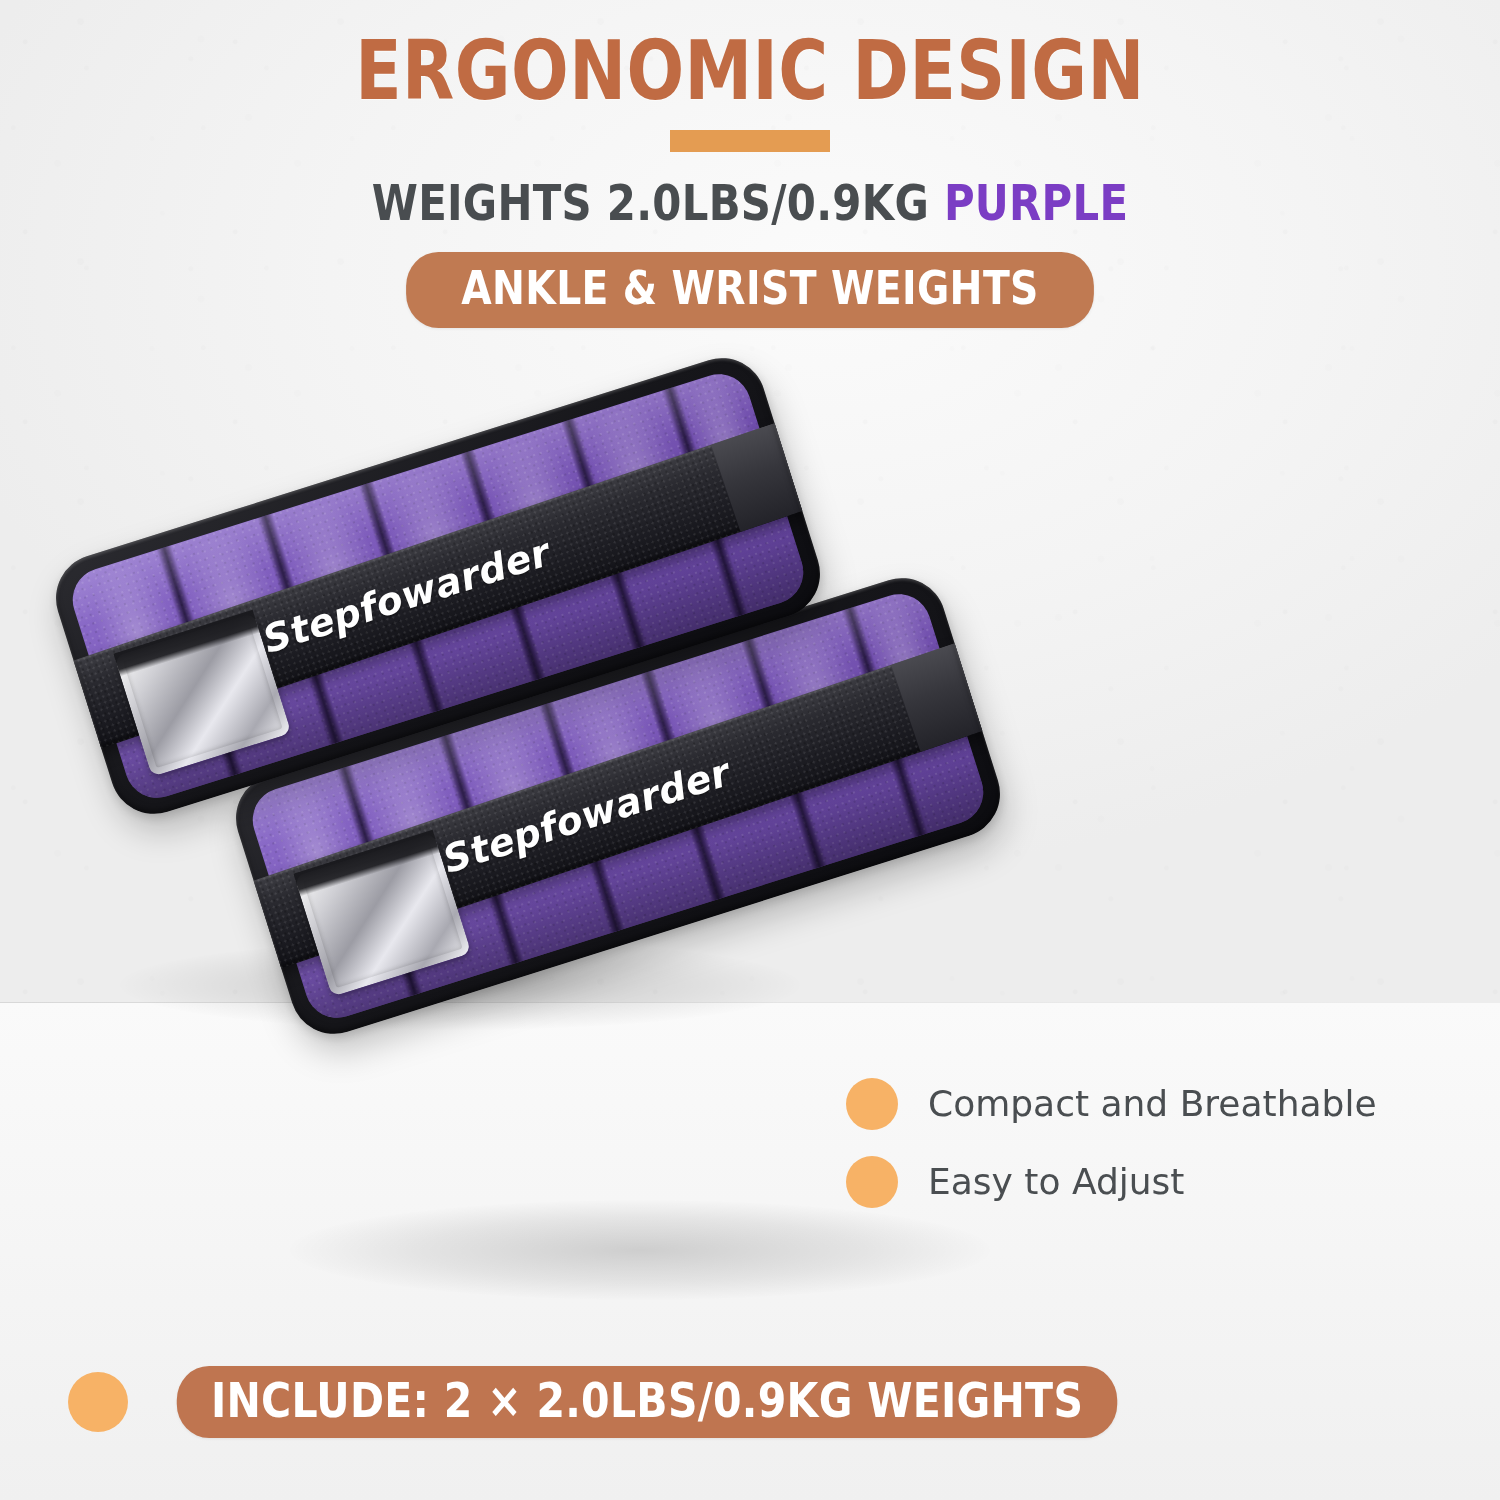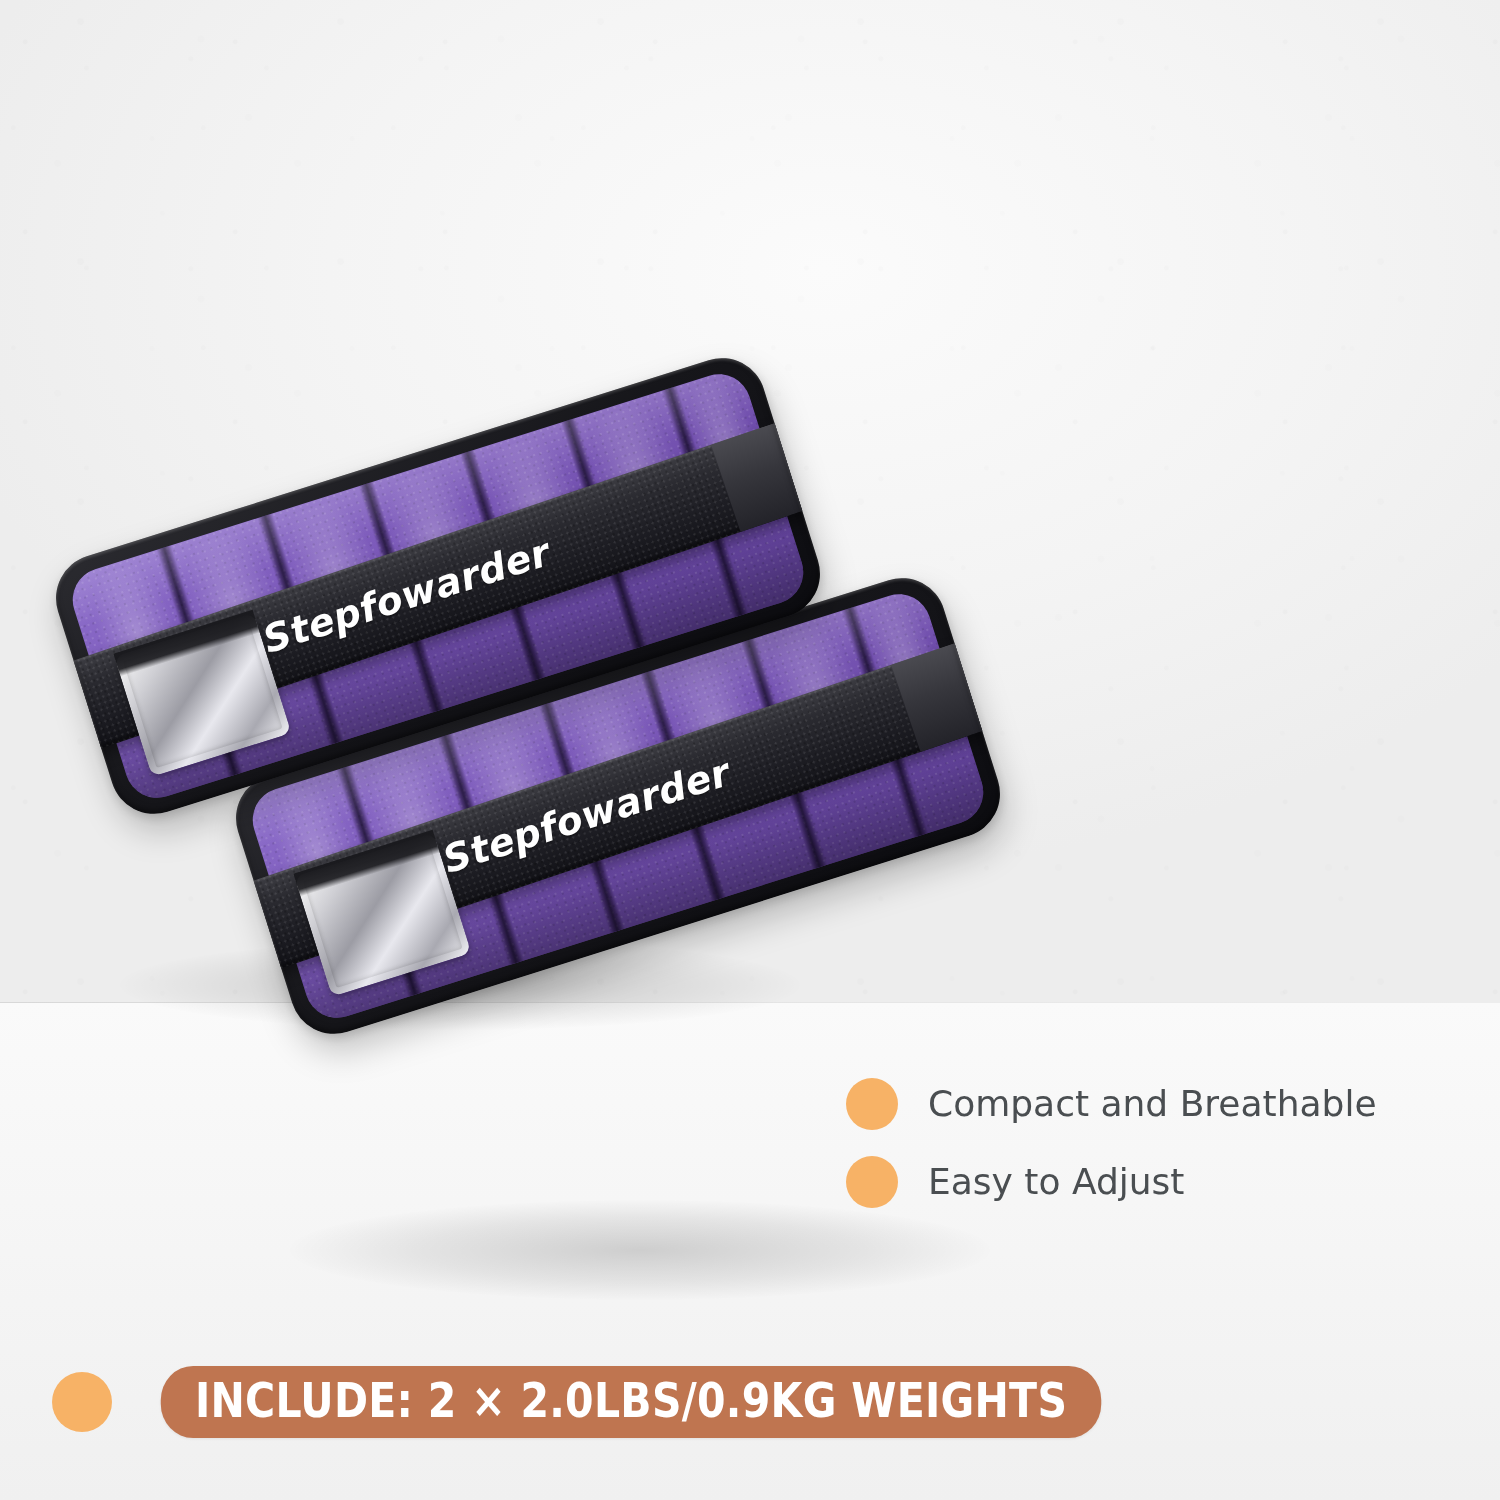--- a/index.html
+++ b/index.html
@@ -94,21 +94,21 @@
     width:52px;height:52px;border-radius:50%;
     background:#F7B266;flex:0 0 auto;margin-right:30px;
   }
   .feature-text{
     font-family:"DejaVu Sans","Liberation Sans", sans-serif;
     font-size:36px;color:#4A4E51;line-height:1.05;white-space:nowrap;
   }
 
   
   #include-banner{
-    position:absolute;left:52px;top:1366px;display:flex;align-items:center;justify-content:center;
+    position:absolute;left:68px;top:1366px;display:flex;align-items:center;justify-content:center;
   }
   #include-dot{
     width:60px;height:60px;border-radius:50%;
     background:#F7B266;flex:0 0 auto;margin-right:24px;
   }
   #include-pill{
     background:#BF7550;color:#FFFFFF;
     font-family:"DejaVu Sans Condensed","Liberation Sans", sans-serif;
     font-weight:bold;font-size:48px;letter-spacing:.3px;
     padding:6px 36px 10px;border-radius:34px;
@@ -231,20 +231,28 @@
   }
 </style>
 </head>
 <body>
 
 <div id="stage">
   <div id="noise"></div>
   <div id="surface-line"></div>
   <div id="surface"></div>
 
+  <div class="header">
+    <h1 id="page-title">ERGONOMIC DESIGN</h1>
+    <div id="title-divider"></div>
+    <div id="subtitle"><span>WEIGHTS 2.0LBS/0.9KG </span><span class="accent">PURPLE</span></div>
+    <div id="badge-wrap">
+      <span id="category-badge">ANKLE &amp; WRIST WEIGHTS</span>
+    </div>
+  </div>
 
   <div class="drop-shadow" style="left:120px;top:940px;width:680px;height:90px;"></div>
   <div class="drop-shadow" style="left:290px;top:1200px;width:700px;height:100px;"></div>
 
   <div class="weight" id="weight-upper">
     <div class="shell">
       <div class="face">
         <div class="puffs">
           <div class="puff" style="left:10px;width:86px;"></div>
           <div class="puff" style="left:106px;width:96px;"></div>

